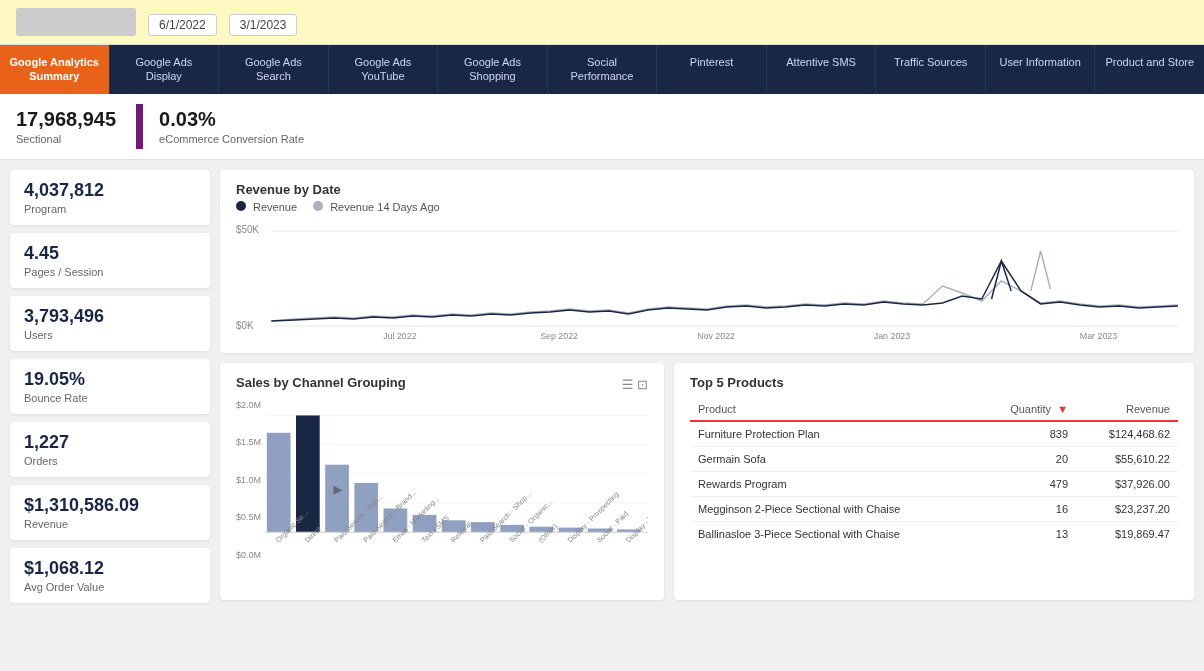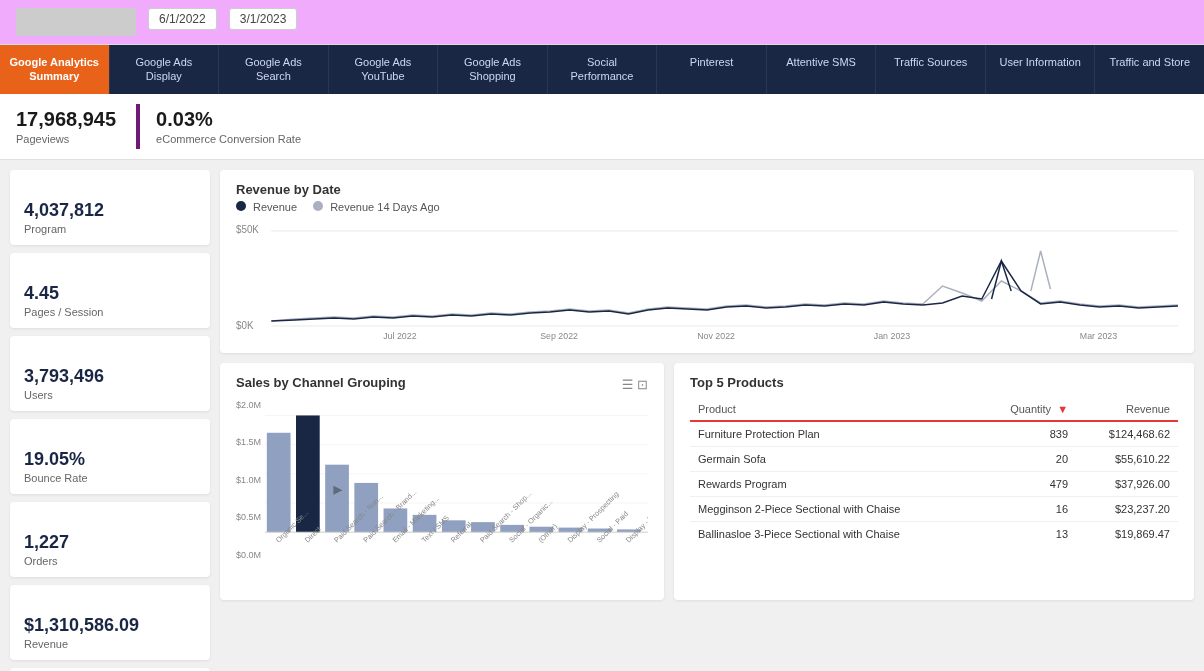--- a/index.html
+++ b/index.html
@@ -1,22 +1,22 @@
 <!DOCTYPE html>
 <html><head>
   <meta charset="utf-8">
   <style>
     * { box-sizing: border-box; margin: 0; padding: 0; }
     body { font-family: Arial, sans-serif; background: #f0f0f0; font-size: 12px; color: #333; width: 1204px; }
 
     .top-bar {
-      background: #f0abfc;
+      background: #fef9c3;
       padding: 8px 16px;
       display: flex;
-      align-items: flex-start;
+      align-items: flex-end;
       gap: 12px;
       border-bottom: 1px solid #ddd;
     }
     .logo-placeholder {
       width: 120px;
       height: 28px;
       background: #ccc;
       border-radius: 3px;
     }
     .date-pill {
@@ -51,21 +51,21 @@
 
     .metrics-row {
       display: flex;
       background: #fff;
       border-bottom: 1px solid #e0e0e0;
       padding: 10px 16px;
       gap: 16px;
     }
     .metric-card-inline {
       padding: 4px 20px 4px 0;
-      border-right: 4px solid #701a75;
+      border-right: 7px solid #701a75;
     }
     .metric-card-inline:last-child { border-right: none; }
     .metric-value-lg { font-size: 20px; font-weight: bold; color: #1a1a1a; }
     .metric-label-sm { font-size: 11px; color: #666; margin-top: 2px; }
 
     .main-content {
       display: flex;
       gap: 0;
       padding: 10px;
       background: #f0f0f0;
@@ -78,21 +78,21 @@
       flex-direction: column;
       gap: 8px;
       margin-right: 10px;
     }
     .stat-card {
       background: #fff;
       border-radius: 4px;
       padding: 10px 14px;
       box-shadow: 0 1px 3px rgba(0,0,0,0.08);
     }
-    .stat-value { font-size: 18px; font-weight: bold; color: #1a2744; margin-top: 20px; }
+    .stat-value { font-size: 18px; font-weight: bold; color: #1a2744; }
     .stat-label { font-size: 11px; color: #666; margin-top: 2px; }
 
     .right-panels {
       flex: 1;
       display: flex;
       flex-direction: column;
       gap: 10px;
     }
 
     .chart-card {
@@ -159,27 +159,27 @@
     <div class="nav-tab active">Google Analytics Summary</div>
     <div class="nav-tab">Google Ads Display</div>
     <div class="nav-tab">Google Ads Search</div>
     <div class="nav-tab">Google Ads YouTube</div>
     <div class="nav-tab">Google Ads Shopping</div>
     <div class="nav-tab">Social Performance</div>
     <div class="nav-tab">Pinterest</div>
     <div class="nav-tab">Attentive SMS</div>
     <div class="nav-tab">Traffic Sources</div>
     <div class="nav-tab">User Information</div>
-    <div class="nav-tab">Traffic and Store</div>
+    <div class="nav-tab">Product and Store</div>
   </div>
 
 <div class="metrics-row" id="top-metrics">
     <div class="metric-card-inline">
       <div class="metric-value-lg">17,968,945</div>
-      <div class="metric-label-sm">Pageviews</div>
+      <div class="metric-label-sm">Sectional</div>
     </div>
     <div class="metric-card-inline">
       <div class="metric-value-lg">0.03%</div>
       <div class="metric-label-sm">eCommerce Conversion Rate</div>
     </div>
   </div>
 
 <div class="main-content">
 
   <div class="left-sidebar" id="side-stats">

